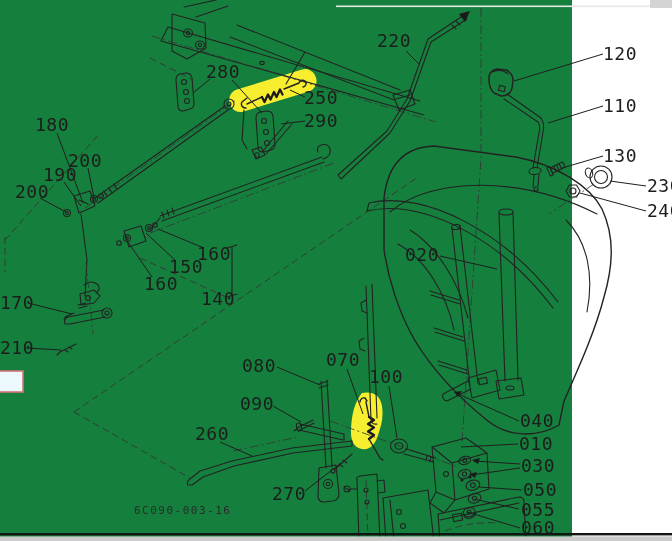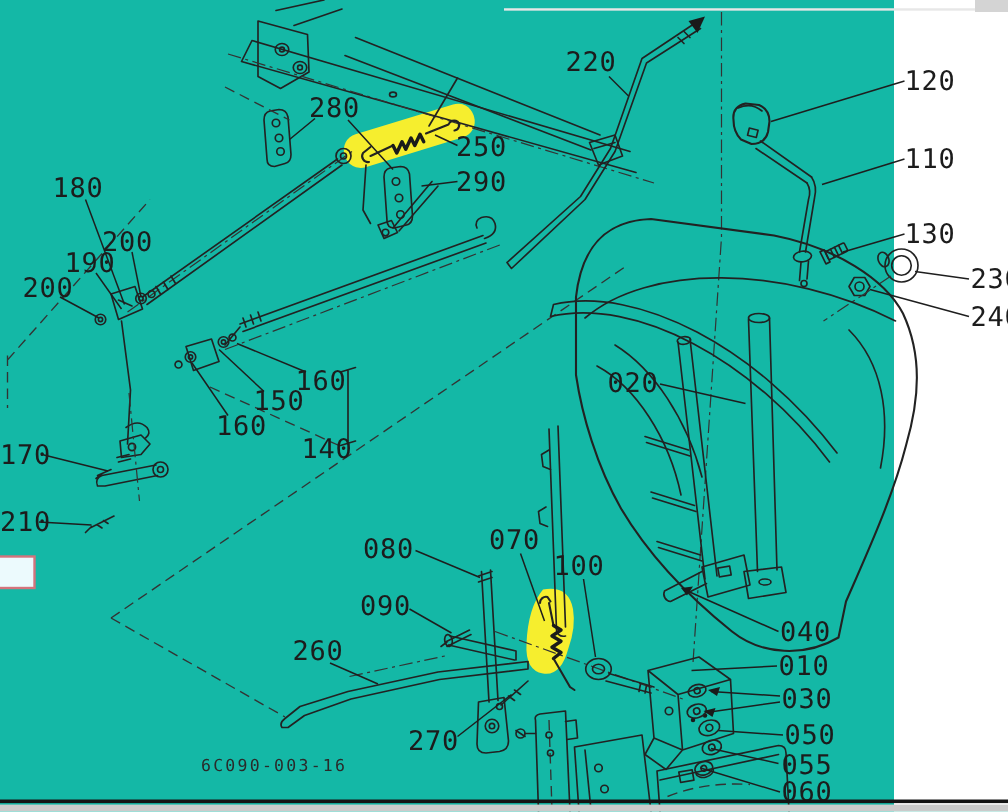--- a/index.html
+++ b/index.html
@@ -1,16 +1,16 @@
 <!DOCTYPE html>
 <html><head>
 <meta charset="utf-8">
 <style>
   html,body{margin:0;padding:0;background:#fff;width:672px;height:541px;overflow:hidden;}
-  #stage{position:relative;width:572px;height:541px;background:#14b8a6;padding-left:24px;}
+  #stage{position:relative;width:572px;height:541px;background:#15803d;}
   svg{position:absolute;left:0;top:0;}
   .lbl{font-family:"DejaVu Sans Mono","Liberation Mono",monospace;font-size:18px;fill:#1c1c1c;letter-spacing:0.5px;}
   .code{font-family:"DejaVu Sans Mono","Liberation Mono",monospace;font-size:11px;fill:#2a2a2a;letter-spacing:1.5px;}
   .ln{stroke:#222;stroke-width:1.1;fill:none;stroke-linecap:round;stroke-linejoin:round;}
   .ln2{stroke:#222;stroke-width:1.4;fill:none;stroke-linecap:round;stroke-linejoin:round;}
   .thick{stroke:#1a1a1a;stroke-width:2.3;fill:none;stroke-linecap:round;stroke-linejoin:round;}
   .dash{stroke:#333;stroke-width:0.9;fill:none;stroke-dasharray:7 4;}
   .cdash{stroke:#333;stroke-width:0.8;fill:none;stroke-dasharray:9 3 2 3;}
   .lead{stroke:#1e1e1e;stroke-width:1;fill:none;}
   .fillb{fill:#1a1a1a;stroke:none;}

